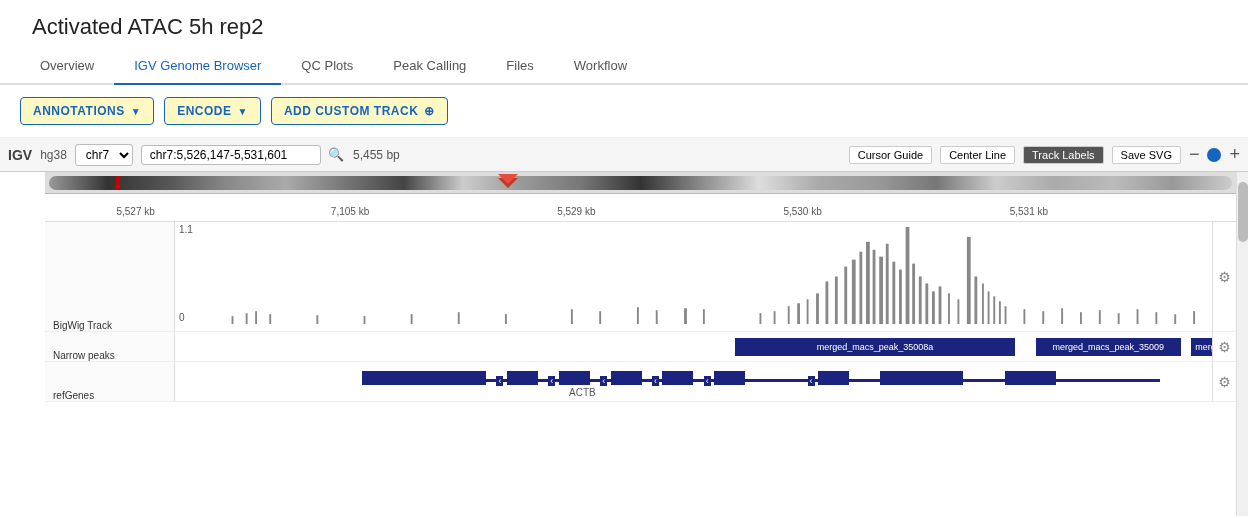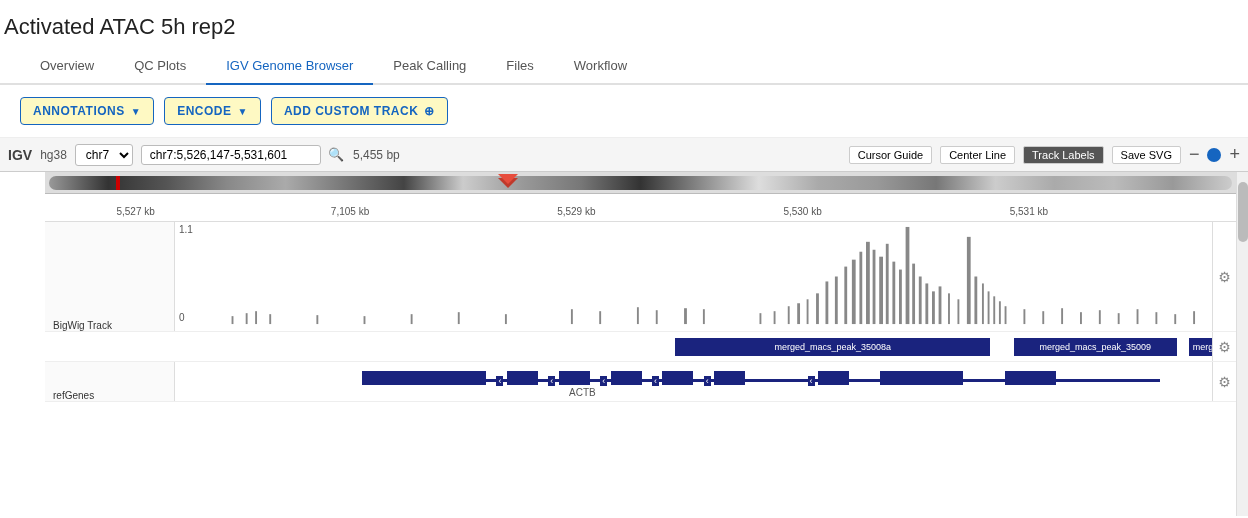--- a/index.html
+++ b/index.html
@@ -1,18 +1,18 @@
 <!DOCTYPE html>
 <html><head>
   <meta charset="utf-8">
   <style>
     * { box-sizing: border-box; margin: 0; padding: 0; }
     body { font-family: Arial, sans-serif; background: #fff; color: #333; font-size: 13px; width: 1248px; height: 518px; overflow: hidden; }
     
-    .page-title { font-size: 22px; font-weight: 500; padding: 14px 4px 8px; color: #222; }
+    .page-title { font-size: 22px; font-weight: 500; padding: 14px 32px 8px; color: #222; }
     
     .tabs { display: flex; border-bottom: 2px solid #e0e0e0; padding: 0 20px; }
     .tab { padding: 10px 20px; cursor: pointer; font-size: 13px; color: #555; border-bottom: 2px solid transparent; margin-bottom: -2px; }
     .tab.active { color: #1565c0; border-bottom: 2px solid #1565c0; font-weight: 500; }
     
     .toolbar { display: flex; align-items: center; padding: 12px 20px; gap: 10px; border-bottom: 1px solid #eee; }
     .toolbar-btn {
       display: flex; align-items: center; gap: 6px;
       border: 1.5px solid #1565c0; border-radius: 4px;
       color: #1565c0; background: #fef9c3;
@@ -79,22 +79,22 @@
     
     svg { display: block; }
   </style>
 </head>
 <body>
 
 <div class="page-title">Activated ATAC 5h rep2</div>
 
 <div class="tabs">
   <div class="tab">Overview</div>
+  <div class="tab active">IGV Genome Browser</div>
   <div class="tab">QC Plots</div>
-  <div class="tab active">IGV Genome Browser</div>
   <div class="tab">Peak Calling</div>
   <div class="tab">Files</div>
   <div class="tab">Workflow</div>
 </div>
 
 <div class="toolbar">
   <button class="toolbar-btn">
     <span>ANNOTATIONS</span>
     <span class="chevron">▼</span>
   </button>
@@ -219,20 +219,23 @@
             <rect x="1020" y="88" width="2" height="15" fill="#888"></rect>
             <rect x="1040" y="91" width="2" height="12" fill="#888"></rect>
             <rect x="1060" y="93" width="2" height="10" fill="#888"></rect>
             <rect x="1080" y="90" width="2" height="13" fill="#888"></rect>
           </svg>
         </div>
         <div class="track-gear">⚙</div>
       </div>
 
       <div class="track-row peaks-row">
+        <div class="track-label">
+          <span>Narrow peaks</span>
+        </div>
         <div class="track-content" style="position:relative">
 
           <div class="peak-bar" style="left:54%;width:27%;">
             <span class="peak-bar-label">merged_macs_peak_35008a</span>
           </div>
           <div class="peak-bar" style="left:83%;width:14%;">
             <span class="peak-bar-label">merged_macs_peak_35009</span>
           </div>
           <div class="peak-bar" style="left:98%;width:5%;">
             <span class="peak-bar-label">merged_macs_</span>

